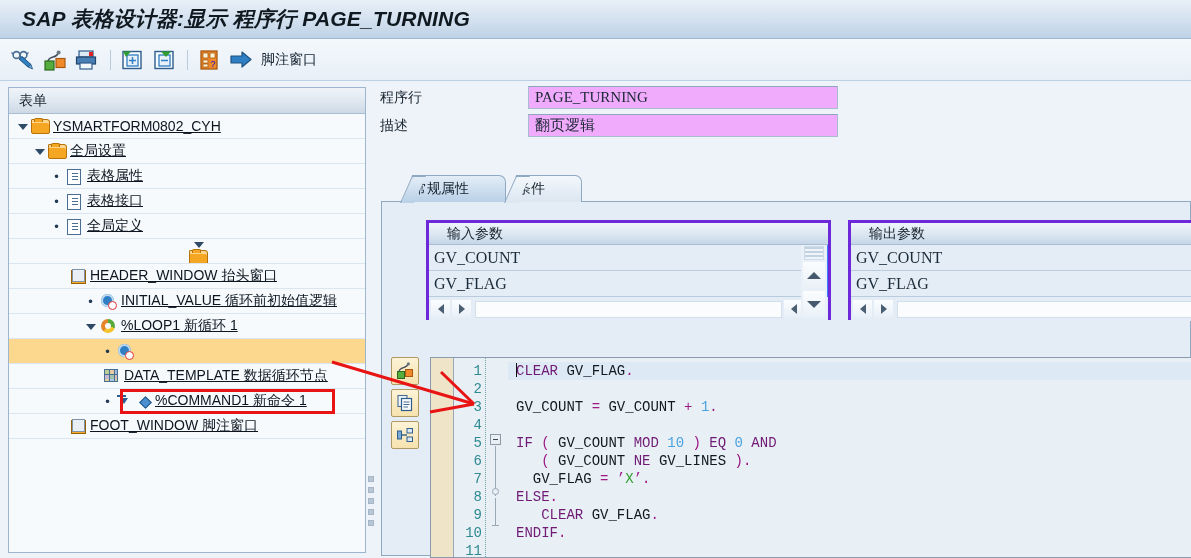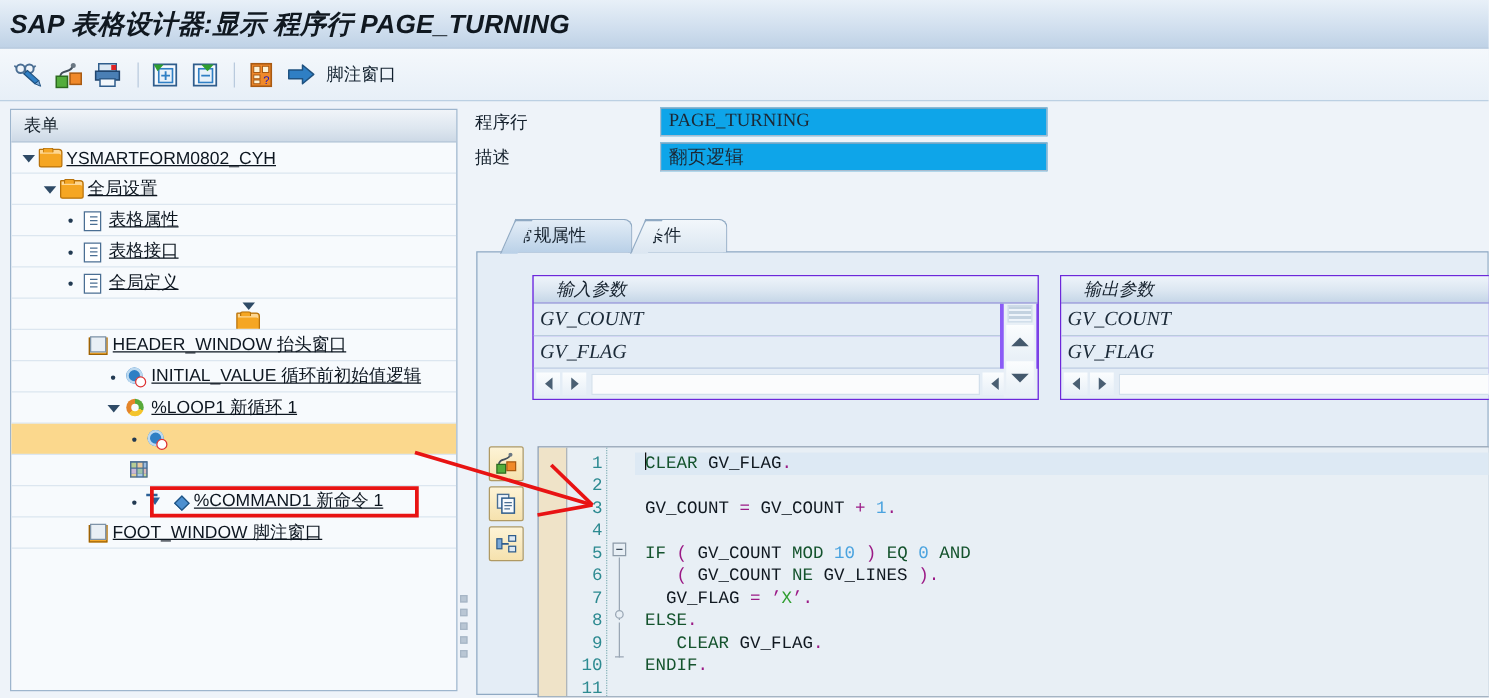--- a/index.html
+++ b/index.html
@@ -12,21 +12,21 @@
   .app{position:relative;width:1191px;height:558px;}
 
   
   .titlebar{
     position:absolute;left:0;top:0;width:1191px;height:38px;
     background:linear-gradient(to bottom,#e8f0f8 0%,#d2e0ef 55%,#bfd2e6 100%);
     border-bottom:1px solid #9fb8d2;
     display:flex;align-items:center;
   }
   .titlebar .title{
-    margin-left:8px;font-size:21px;font-weight:bold;font-style:italic;
+    margin-left:22px;font-size:21px;font-weight:bold;font-style:italic;
     color:#101820;letter-spacing:.2px;white-space:nowrap;
   }
 
   
   .toolbar{
     position:absolute;left:0;top:39px;width:1191px;height:42px;
     background:linear-gradient(to bottom,#f4f8fc 0%,#e7eff7 100%);
     border-bottom:1px solid #bcd0e3;
     display:flex;align-items:center;padding-left:8px;box-sizing:border-box;
   }
@@ -122,21 +122,21 @@
     border:1px solid #a7b6c6;box-sizing:border-box;}
 
   
   .right{position:absolute;left:376px;top:85px;width:815px;height:473px;}
 
   .form-row{display:flex;align-items:center;height:25px;margin-bottom:3px;}
   .form-row .flabel{width:152px;font-size:14px;color:#16222e;padding-left:4px;
     box-sizing:border-box;}
   .field{
     height:23px;box-sizing:border-box;
-    background:#0ea5e9;border:1px solid #a8bccf;border-top-color:#8fa7bd;
+    background:#f0abfc;border:1px solid #a8bccf;border-top-color:#8fa7bd;
     display:flex;align-items:center;padding-left:6px;
     font-family:"Liberation Serif","DejaVu Serif",serif;font-size:15px;color:#1c2835;
   }
   .field.w1{width:310px;}
 
   
   .tabstrip{position:absolute;left:18px;top:90px;width:797px;height:30px;}
   .tab{
     position:absolute;top:0;height:27px;box-sizing:border-box;
     display:flex;align-items:center;justify-content:flex-start;
@@ -153,21 +153,21 @@
     border-top:1px solid #8fa9c3;box-sizing:border-box;
   }
   .tabcontent{
     position:absolute;left:5px;top:116px;width:810px;height:355px;
     background:#e4edf6;border:1px solid #8fa9c3;box-sizing:border-box;
   }
 
   
   .parambox{
     position:absolute;top:18px;
-    background:#8b5cf6;border:1px solid #6d28d9;box-sizing:border-box;font-style:italic;
+    background:#3b82f6;border:3px solid #6d28d9;box-sizing:border-box;
   }
   .pb-head{
     height:22px;box-sizing:border-box;
     background:linear-gradient(to bottom,#eef4fa 0%,#dbe6f1 55%,#c5d6e7 100%);
     border-bottom:1px solid #a9bdd2;
     display:flex;align-items:center;padding-left:18px;font-size:14px;color:#16222e;
   }
   .pb-row{
     height:26px;box-sizing:border-box;border-bottom:1px solid #b9cbdd;
     display:flex;align-items:center;padding-left:5px;
@@ -220,21 +220,21 @@
     border:1px solid #9aa7b5;box-sizing:border-box;background:#e8eff5;}
   .cw-code{
     flex:1;background:#e8eff5;padding-top:4px;
     font-family:"Liberation Mono","DejaVu Sans Mono",monospace;font-size:14px;
     line-height:18px;white-space:pre;color:#101820;position:relative;
   }
   .cw-code .ln{height:18px;padding-left:8px;}
   .cw-code .ln.cur{background:#dde9f4;}
   .caret{display:inline-block;width:1px;height:14px;background:#111;
     vertical-align:-2px;margin-right:-1px;}
-  .k{color:#14532d;margin-top:16px;}
+  .k{color:#701a75;margin-top:16px;}
   .p{color:#9b1a86;}
   .n{color:#4aa3df;}
   .s{color:#2f9e2f;}
   .v{color:#101820;}
 
   
   .vtool{position:absolute;left:9px;top:155px;width:30px;}
   .vtool .vb{width:28px;height:28px;margin-bottom:4px;box-sizing:border-box;
     border:1px solid #b09a63;background:linear-gradient(to bottom,#fdf3d6,#f6e2ae);
     display:flex;align-items:center;justify-content:center;border-radius:2px;}
@@ -391,20 +391,21 @@
         <div class="trow sel" style="padding-left: 93px;">
           <span class="dot">•</span>
           <span class="ico">
             <span class="ic-gear" style="position:absolute"></span>
           </span>
         </div>
         <div class="trow" style="padding-left: 93px;">
           <span class="ico">
             <span class="ic-table" style="position:absolute"></span>
           </span>
+          <span class="lbl">DATA_TEMPLATE 数据循环节点</span>
         </div>
         <div class="trow" style="padding-left: 93px;">
           <span class="dot">•</span>
           <span class="ico"><span class="ic-cmd"></span></span>
           <span class="ic-cmd2"></span>
           <span class="lbl">%COMMAND1 新命令 1</span>
         </div>
         <div class="trow" style="padding-left: 59px;">
           <span class="ico">
             <span class="ic-win-orange" style="position:absolute"></span>

